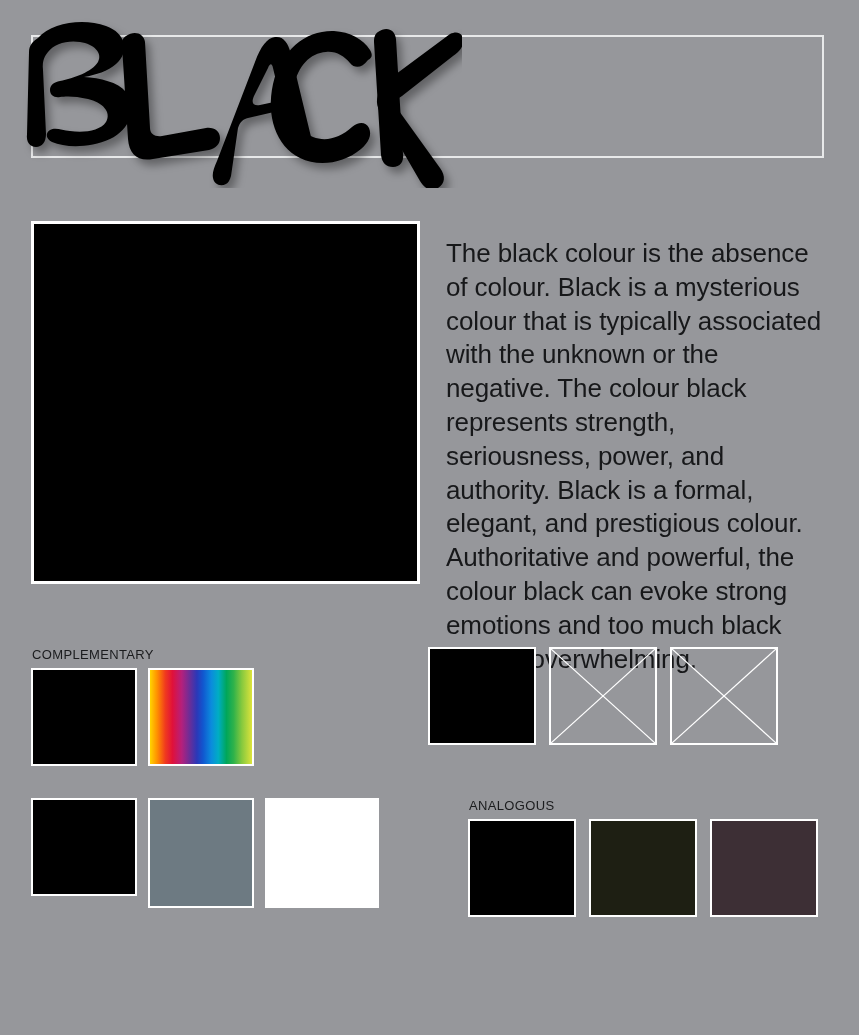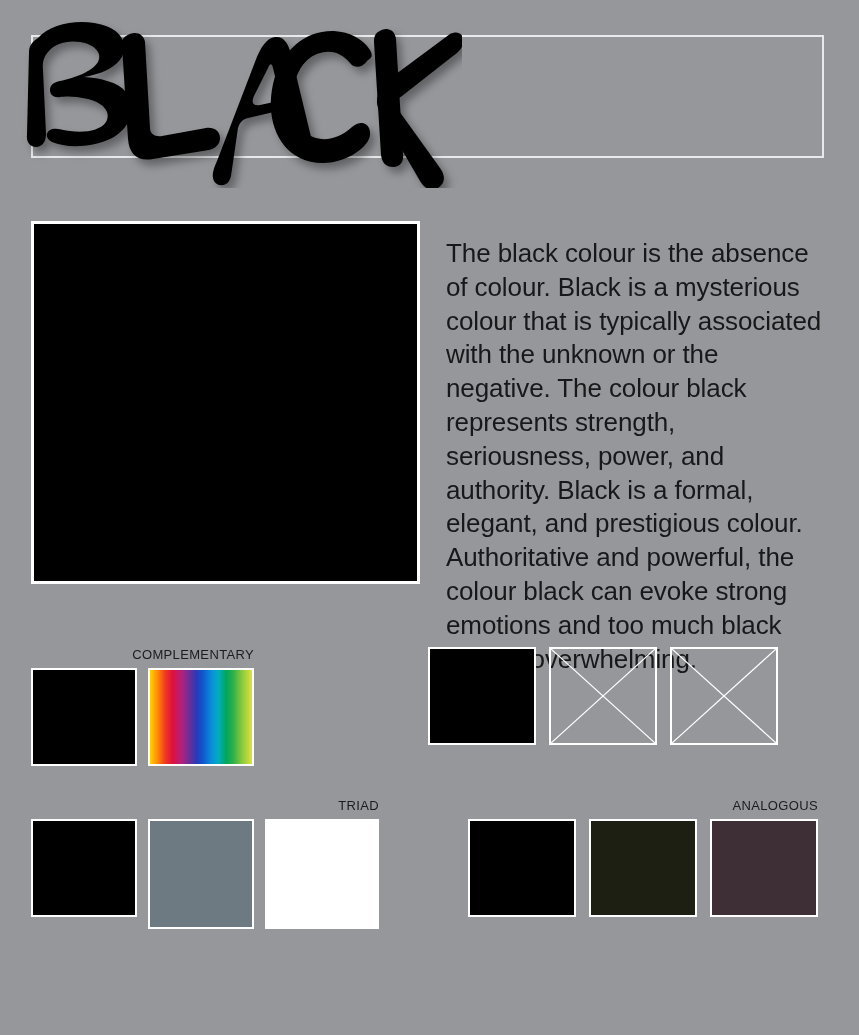--- a/index.html
+++ b/index.html
@@ -52,21 +52,20 @@
     width: 380px;
     font-size: 26px;
     line-height: 33.8px;
     color: #17181a;
     letter-spacing: -0.1px;
   }
 
   
   .palette-group {
     position: absolute;
-    text-align: right;
   }
   .palette-label {
     font-size: 13px;
     letter-spacing: 0.35px;
     color: #1b1c1e;
     margin: 0 0 6px 1px;
     white-space: nowrap;
   }
   .swatch-row {
     display: flex;
@@ -189,21 +188,20 @@
     <div class="swatch empty">
       <svg viewBox="0 0 100 100" preserveAspectRatio="none">
         <line x1="0" y1="0" x2="100" y2="100" stroke="#ffffff" stroke-width="1.2" vector-effect="non-scaling-stroke"></line>
         <line x1="100" y1="0" x2="0" y2="100" stroke="#ffffff" stroke-width="1.2" vector-effect="non-scaling-stroke"></line>
       </svg>
     </div>
   </div>
 </div>
 
 <div class="palette-group" id="group-triad">
-  <div class="palette-label">TRIAD</div>
   <div class="swatch-row">
     <div class="swatch" style="background:#000000;"></div>
     <div class="swatch tall" style="background:#6d7a82;"></div>
     <div class="swatch tall wide borderless" style="background:#ffffff;"></div>
   </div>
 </div>
 
 <div class="palette-group" id="group-analogous">
   <div class="palette-label">ANALOGOUS</div>
   <div class="swatch-row">

